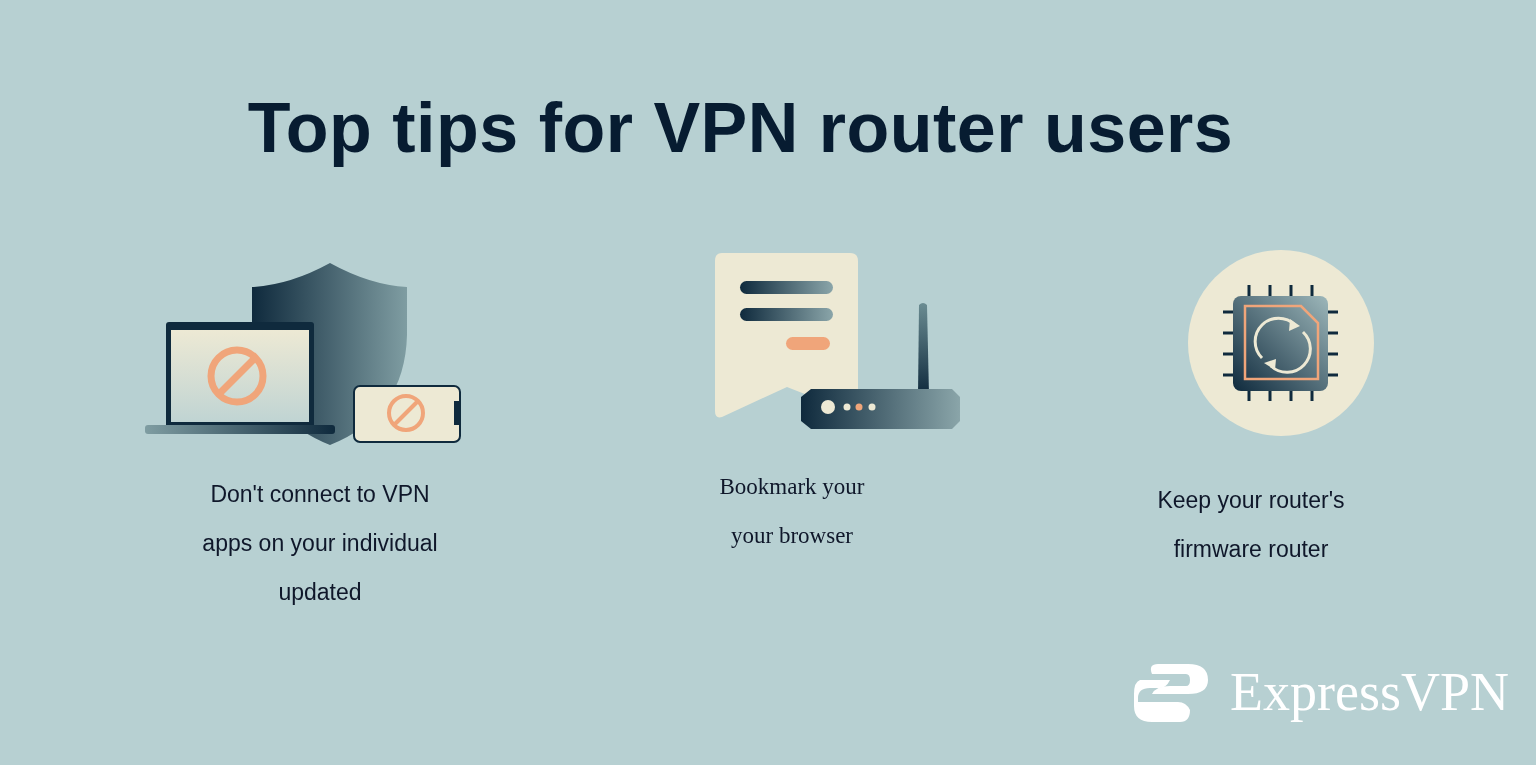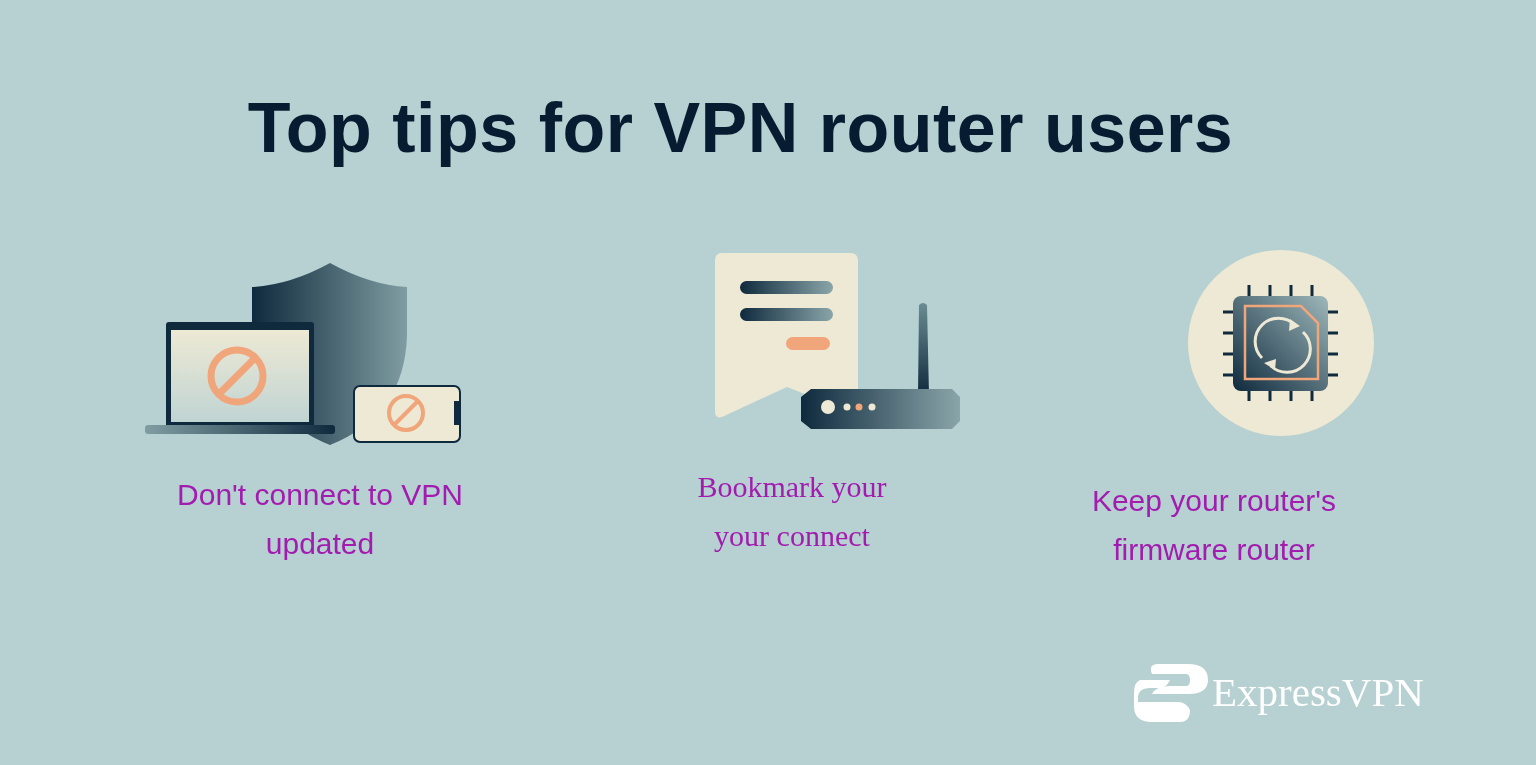--- a/index.html
+++ b/index.html
@@ -1,21 +1,21 @@
 <!DOCTYPE html>
 <html><head>
 <meta charset="utf-8">
 <style>
   html,body{margin:0;padding:0;}
   body{width:1536px;height:765px;background:#b7d0d2;position:relative;overflow:hidden;font-family:"Liberation Sans",sans-serif;color:#0a1f33;}
   .title{position:absolute;left:0;top:88px;width:1481px;text-align:center;font-size:70px;font-weight:bold;color:#071c31;letter-spacing:0.5px;}
   .ill{position:absolute;}
-  .caption{position:absolute;text-align:center;font-size:30px;line-height:49px;color:#a21caf;}
+  .caption{position:absolute;text-align:center;font-size:23px;line-height:49px;color:#0f172a;}
   .logo{position:absolute;left:1130px;top:660px;display:flex;align-items:center;}
-  .logo-text{font-family:"Liberation Serif","DejaVu Serif",serif;font-size:41px;color:#ffffff;margin-left:2px;}
+  .logo-text{font-family:"Liberation Serif","DejaVu Serif",serif;font-size:54px;color:#ffffff;margin-left:20px;}
 </style>
 </head>
 <body>
 
 <div class="title">Top tips for VPN router users</div>
 
 <svg class="ill" style="left:140px;top:255px" width="330" height="195" viewBox="0 0 330 195">
   <defs>
     <linearGradient id="g1" x1="0" y1="0" x2="1" y2="0">
         <stop offset="0" stop-color="#0f2a3d"></stop>
@@ -94,27 +94,28 @@
   <rect x="53" y="51" width="95" height="95" rx="8" fill="url(#g5)"></rect>
   <path d="M65 61 H121 L138 78 V134 H65 Z" fill="none" stroke="#f0a57a" stroke-width="2.5"></path>
   <path d="M82 113 A22 22 0 0 1 115 80" fill="none" stroke="#ede9d4" stroke-width="3"></path>
   <path d="M110 74 L120 81 L109 86 Z" fill="#ede9d4"></path>
   <path d="M123 87 A22 22 0 0 1 91 121" fill="none" stroke="#ede9d4" stroke-width="3"></path>
   <path d="M96 114 L84 118 L95 125 Z" fill="#ede9d4"></path>
 </svg>
 
 <div class="caption" style="left:130px;top:470px;width:380px;">
   <div>Don't connect to VPN</div>
+  <div>apps on your individual</div>
   <div>updated</div>
 </div>
 <div class="caption" style="left:602px;top:462px;width:380px;font-family:Liberation Serif, serif;">
   <div>Bookmark your</div>
-  <div>your connect</div>
+  <div>your browser</div>
 </div>
-<div class="caption" style="left:1024px;top:476px;width:380px;">
+<div class="caption" style="left:1061px;top:476px;width:380px;">
   <div>Keep your router's</div>
   <div>firmware router</div>
 </div>
 
 <div class="logo">
   <svg width="80" height="64" viewBox="0 0 80 64">
     <path d="M28 4 H58 Q78 4 78 20 Q78 34 58 34 H22 Q26 26 40 26 H56 Q60 26 60 20 Q60 14 56 14 H22 Q18 4 28 4 Z" fill="#ffffff"></path>
     <path d="M10 20 H40 Q36 28 30 28 H20 Q8 28 8 38 V42 H48 Q56 42 60 50 Q60 62 50 62 H22 Q4 62 4 46 V34 Q4 22 10 20 Z" fill="#ffffff"></path>
   </svg>
   <span class="logo-text">ExpressVPN</span>

